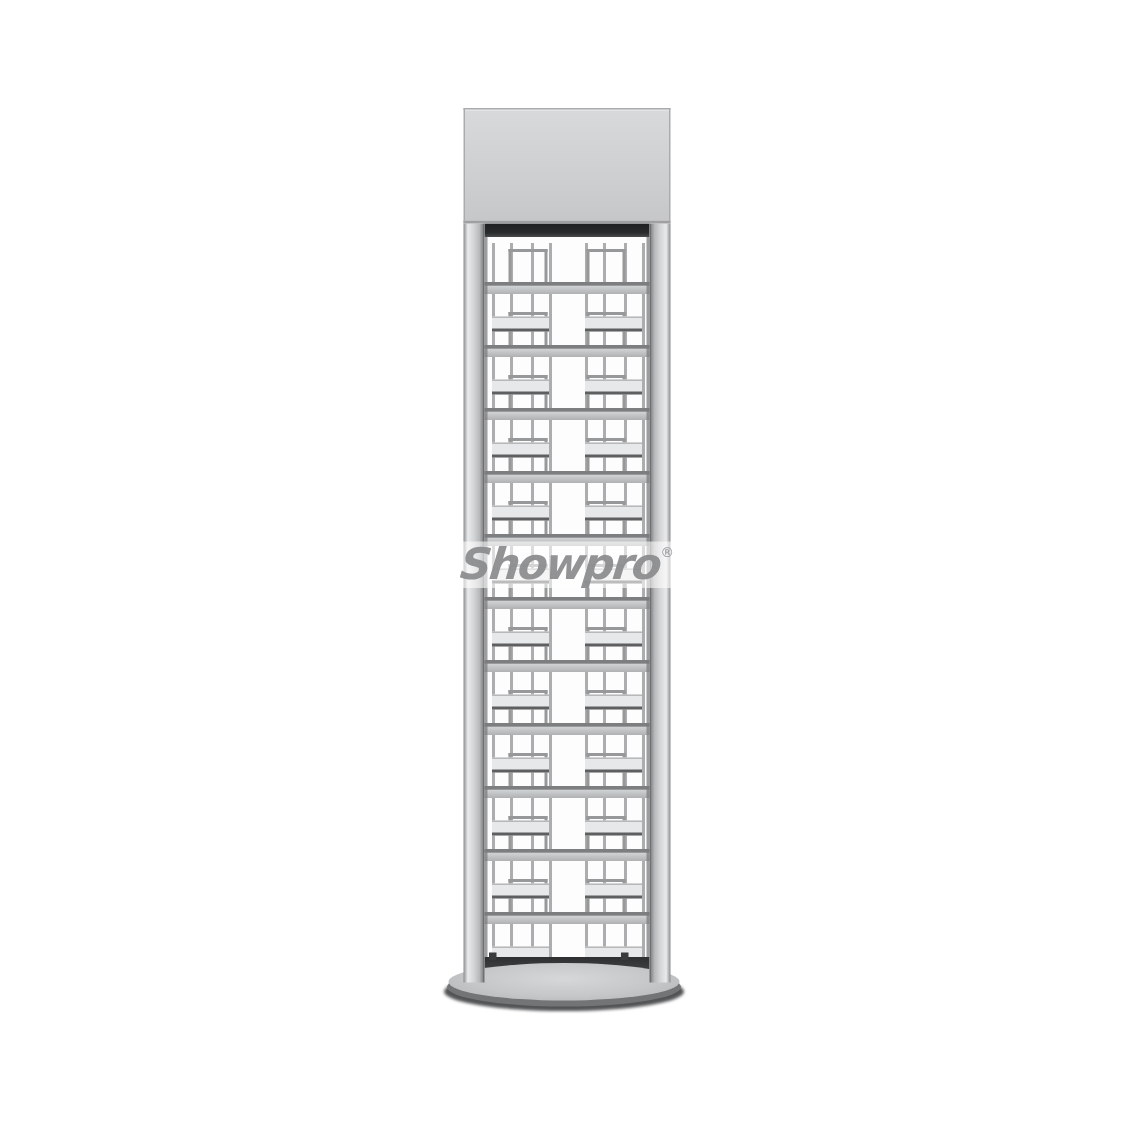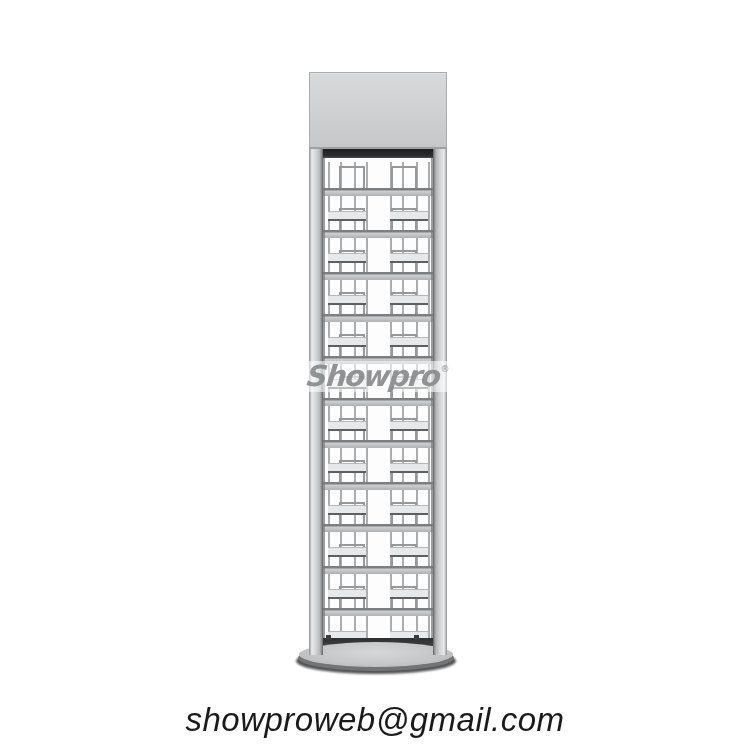--- a/index.html
+++ b/index.html
@@ -186,15 +186,14 @@
 
   <div class="base-shadow"></div>
   <div class="base-rim"></div>
   <div class="base-top"></div>
 
   <div class="watermark">
     <span class="brand">Showpro</span>
     <span class="reg">®</span>
   </div>
 
-  <div class="email">showproweb@gmail.com</div>
 
 </div>
 
 </body></html>

